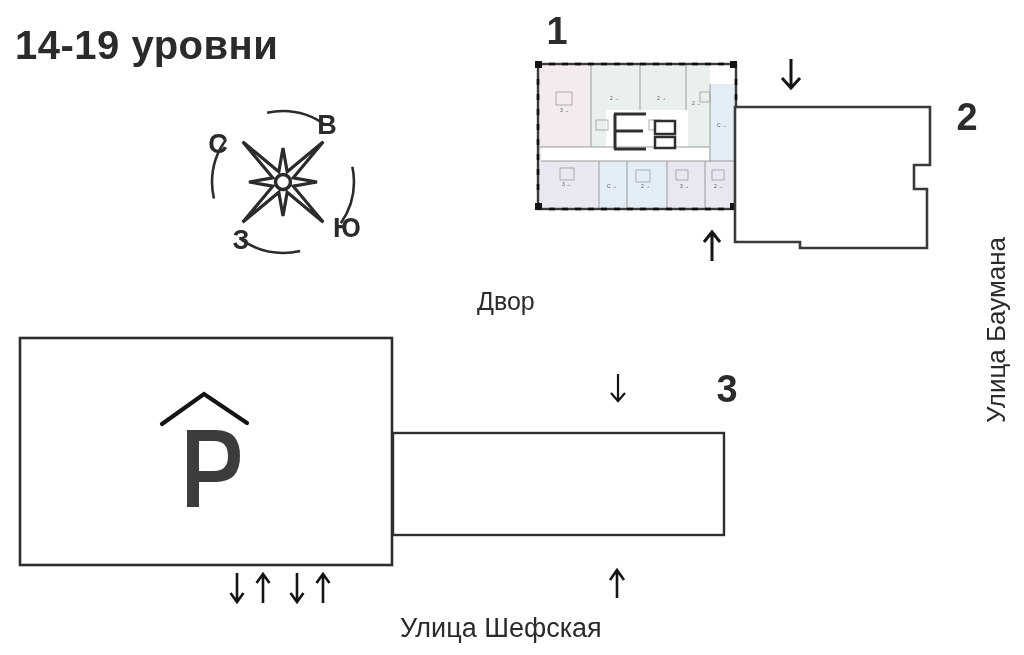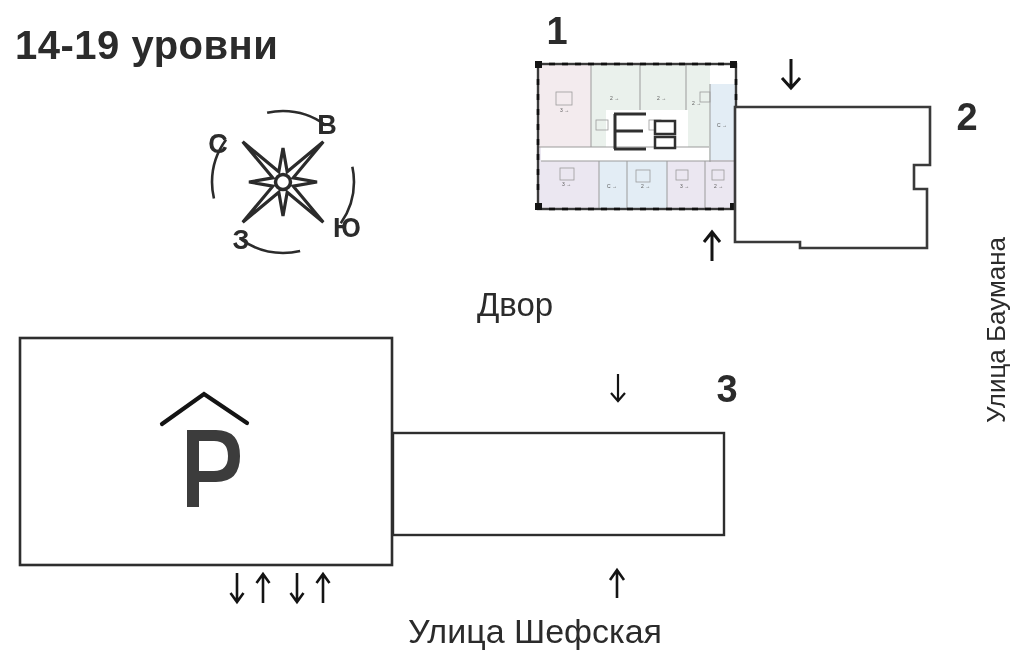--- a/index.html
+++ b/index.html
@@ -5,22 +5,22 @@
   html,body{margin:0;padding:0;background:#fff;}
   #stage{position:relative;width:1024px;height:655px;background:#ffffff;overflow:hidden;
          font-family:"Liberation Sans", sans-serif;color:#2b2b2b;}
   #gfx{position:absolute;left:0;top:0;}
   .txt{position:absolute;line-height:1.05;white-space:nowrap;}
   .title{left:15px;top:24px;font-size:40px;font-weight:bold;letter-spacing:0.5px;}
   .bnum{font-size:38px;font-weight:bold;text-align:center;width:34px;}
   .b1{left:540px;top:12px;}
   .b2{left:950px;top:98px;}
   .b3{left:710px;top:370px;}
-  .courtyard{left:477px;top:288px;font-size:33px;font-weight:500;}
-  .street-bottom{left:400px;top:614px;width:270px;text-align:center;font-size:34px;}
+  .courtyard{left:477px;top:288px;font-size:25px;font-weight:500;}
+  .street-bottom{left:400px;top:614px;width:270px;font-size:27px;}
   .street-right{left:997px;top:330px;font-size:26px;transform:translate(-50%,-50%) rotate(-90deg);}
   .unit-label{font-size:5px;fill:#5a5a5a;font-family:"Liberation Sans",sans-serif;}
   .compass-letter{font-size:27px;font-weight:bold;fill:#2b2b2b;font-family:"Liberation Sans",sans-serif;text-anchor:middle;}
 </style>
 </head>
 <body>
 
 <div id="stage">
 
   <svg id="gfx" width="1024" height="655" viewBox="0 0 1024 655">

